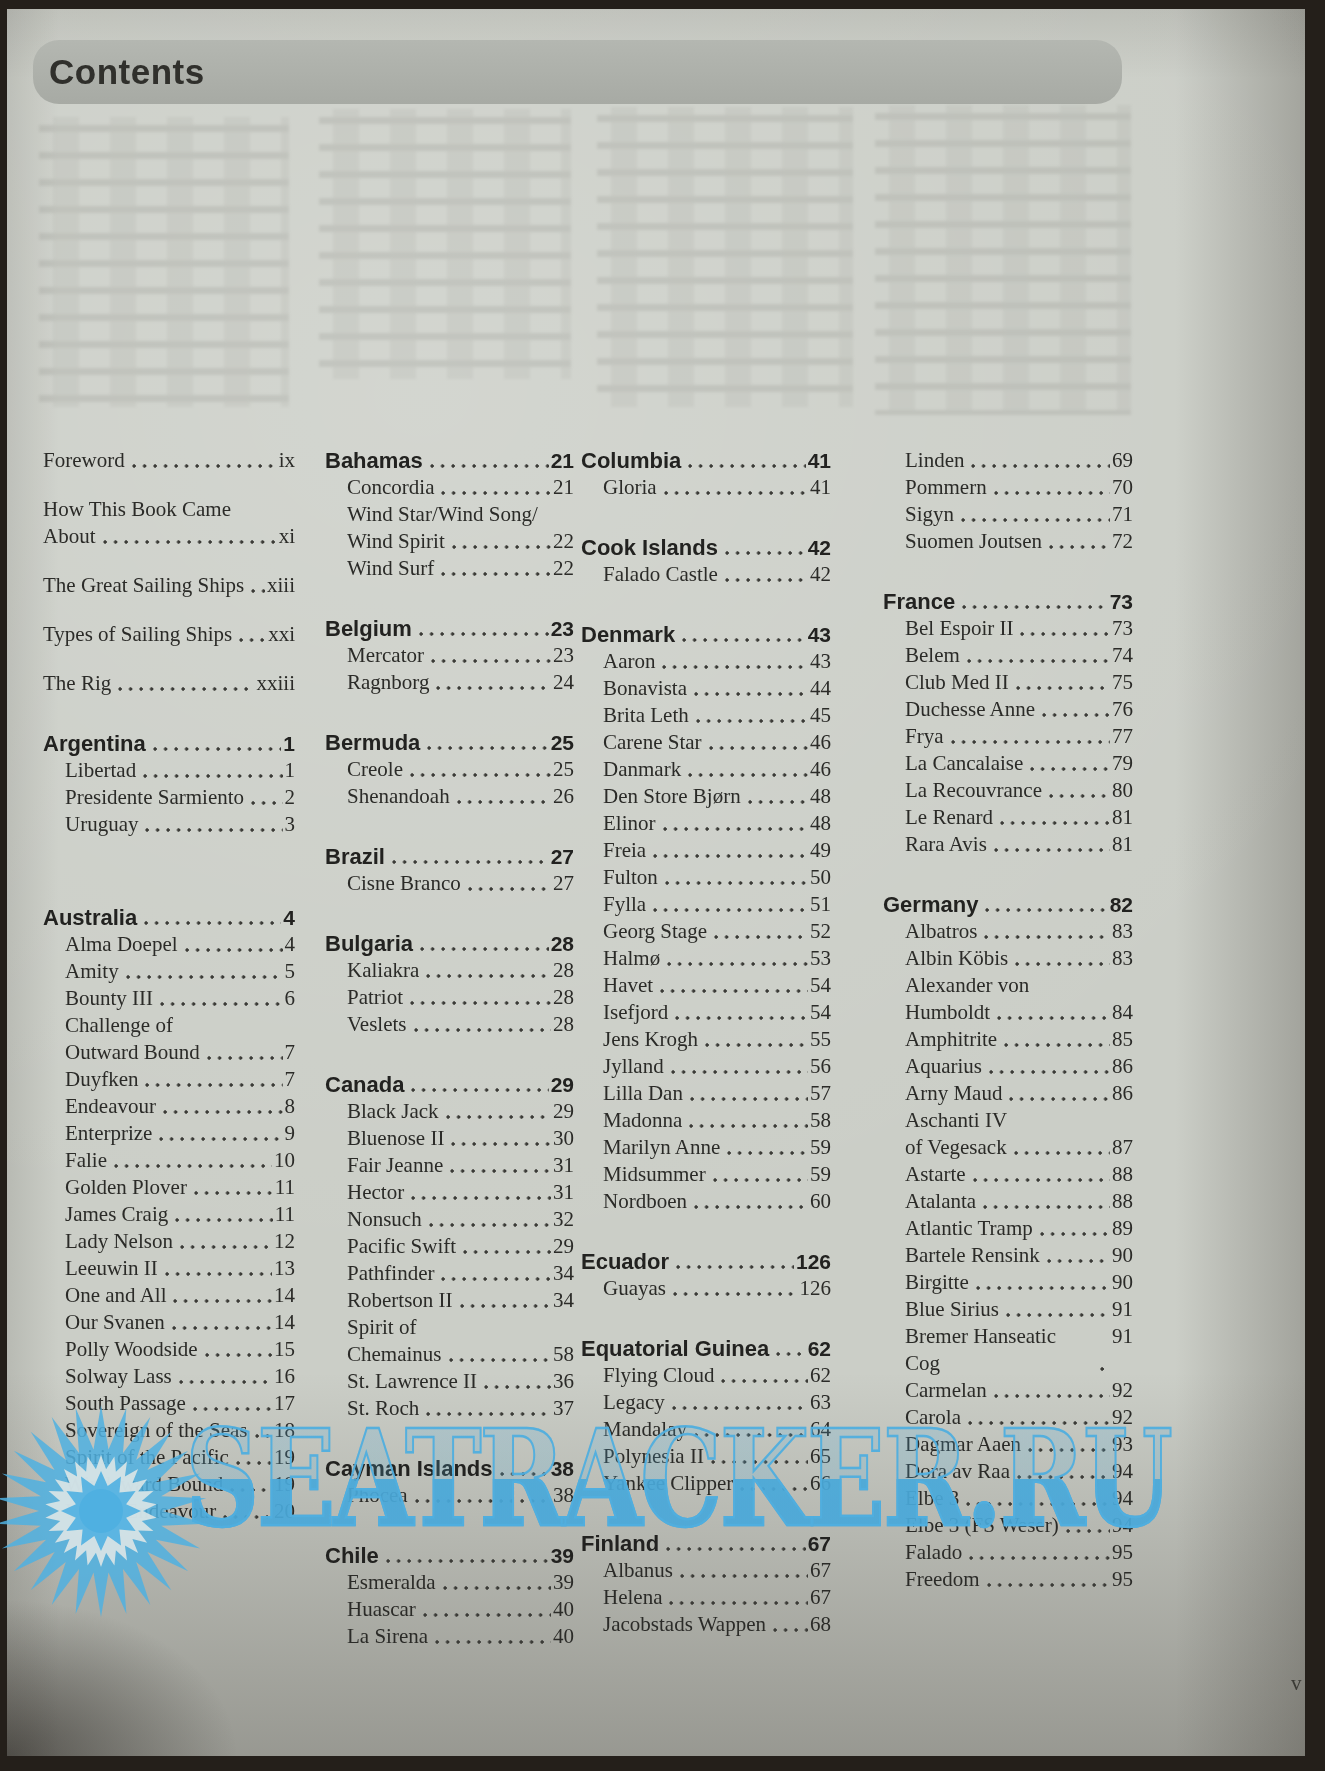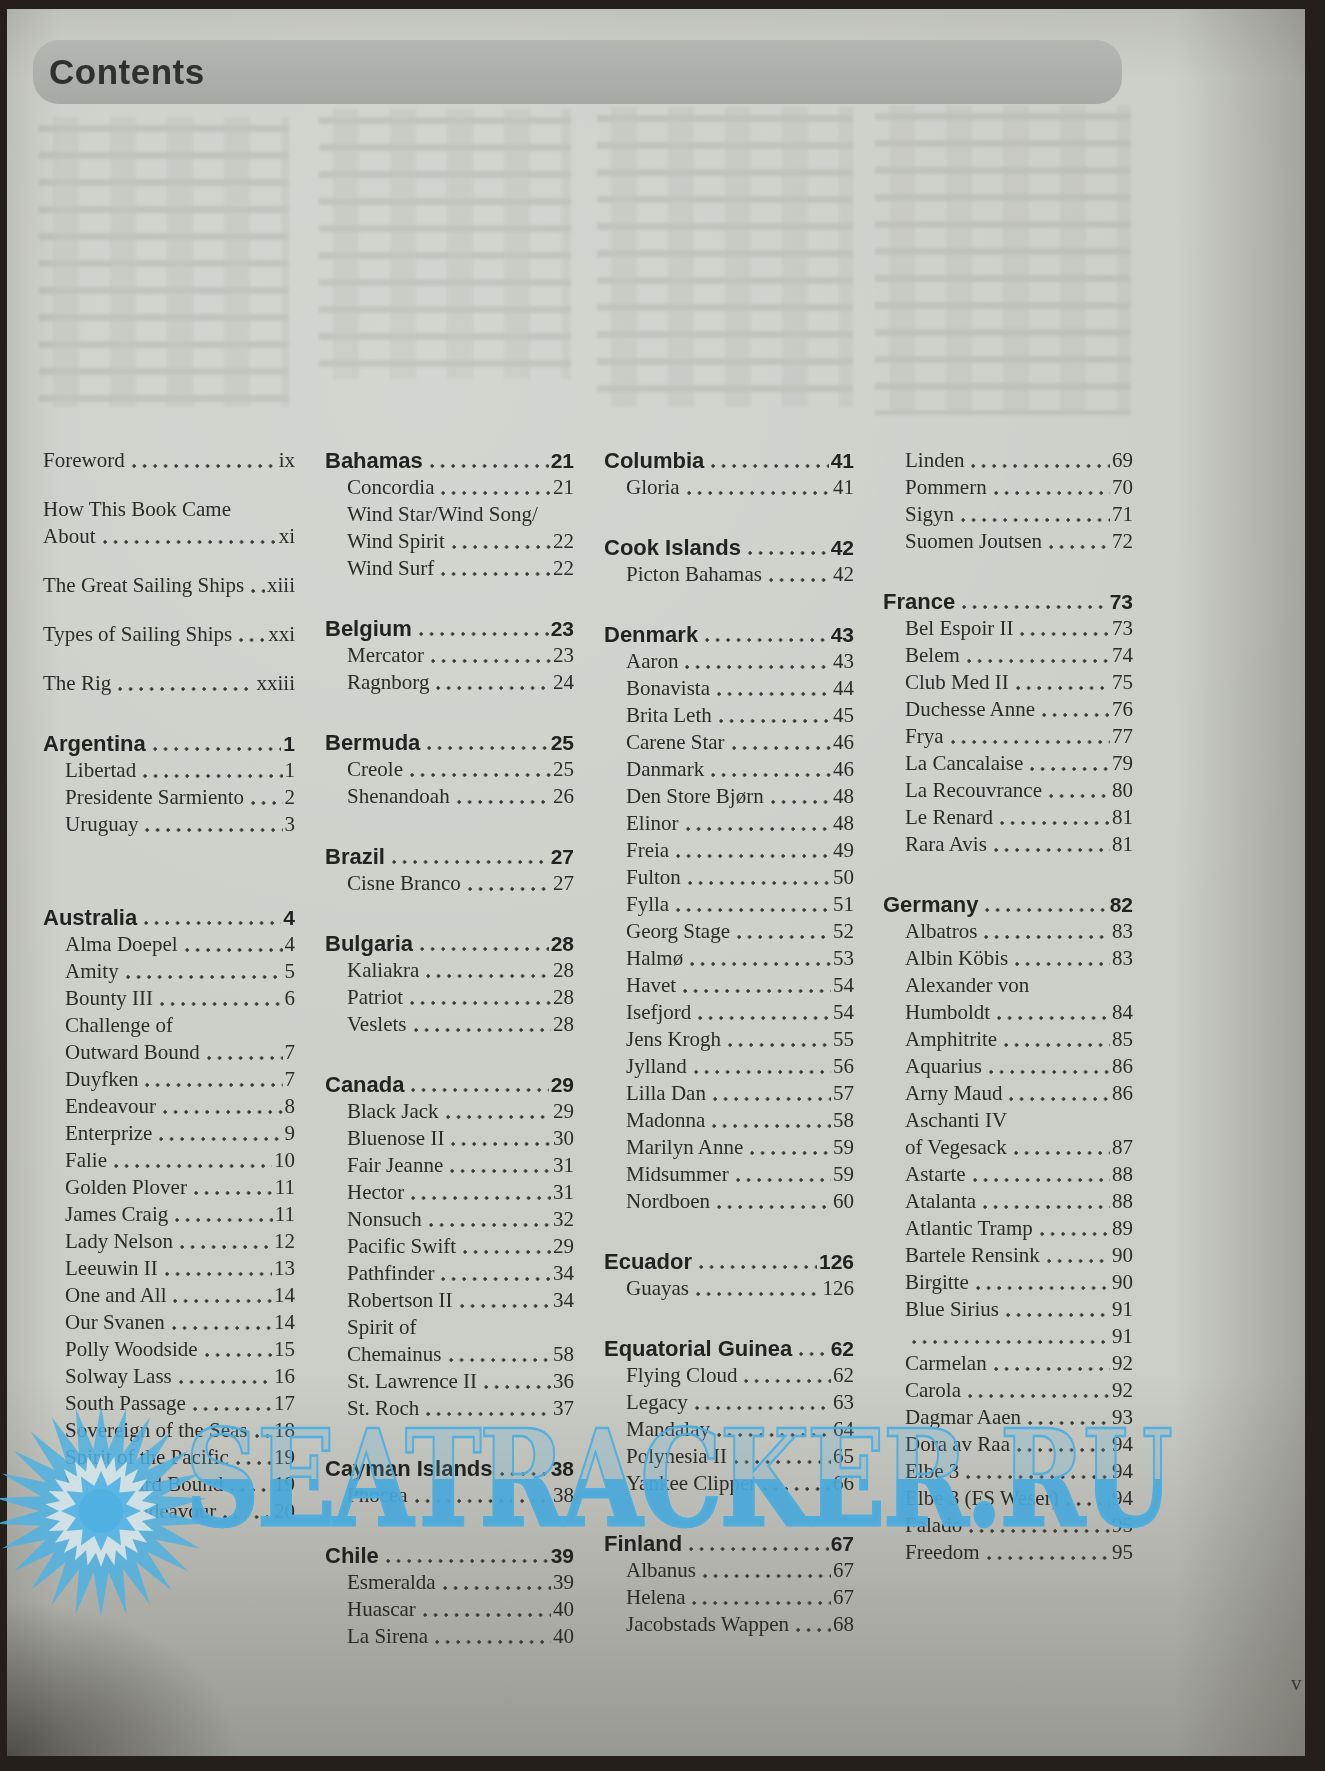--- a/index.html
+++ b/index.html
@@ -42,21 +42,21 @@
   .g2{left:312px;top:100px;width:252px;height:270px;}
   .g3{left:590px;top:98px;width:256px;height:300px;}
   .g4{left:868px;top:96px;width:256px;height:310px;}
   
   .col{
     position:absolute;top:432px;
     font-size:21px;line-height:27px;color:#2b2b28;z-index:2;
   }
   .col1{left:36px;width:252px;}
   .col2{left:318px;width:249px;}
-  .col3{left:597px;width:250px;}
+  .col3{left:574px;width:250px;}
   .col4{left:876px;width:250px;}
   .section{margin-top:33px;}
   .section:first-child{margin-top:6px;}
   .section.xgap{margin-top:66px;}
   .f-item{margin-bottom:22px;}
   .f-item:last-child{margin-bottom:0;}
   .row{display:flex;align-items:baseline;}
   .heading-row{
     font-family:"Liberation Sans","DejaVu Sans",sans-serif;font-weight:700;
     font-size:22px;color:#222220;
@@ -585,21 +585,21 @@
         </div>
       </div>
       <div class="section">
         <div class="row heading-row">
           <span class="label">Cook Islands</span>
           <span class="leader"></span>
           <span class="pg">42</span>
         </div>
         <div class="item">
           <div class="row ">
-            <span class="label">Picton Bahamas</span>
+            <span class="label">Falado Castle</span>
             <span class="leader"></span>
             <span class="pg">42</span>
           </div>
         </div>
       </div>
       <div class="section">
         <div class="row heading-row">
           <span class="label">Denmark</span>
           <span class="leader"></span>
           <span class="pg">43</span>
@@ -1032,20 +1032,21 @@
         </div>
         <div class="item">
           <div class="row ">
             <span class="label">Blue Sirius</span>
             <span class="leader"></span>
             <span class="pg">91</span>
           </div>
         </div>
         <div class="item">
           <div class="row ">
+            <span class="label">Bremer Hanseatic Cog</span>
             <span class="leader"></span>
             <span class="pg">91</span>
           </div>
         </div>
         <div class="item">
           <div class="row ">
             <span class="label">Carmelan</span>
             <span class="leader"></span>
             <span class="pg">92</span>
           </div>

